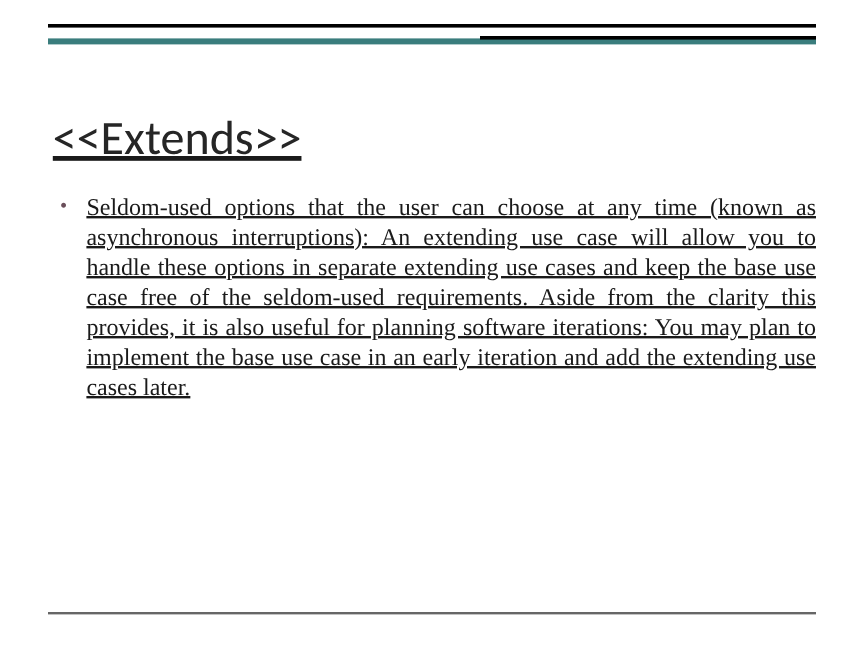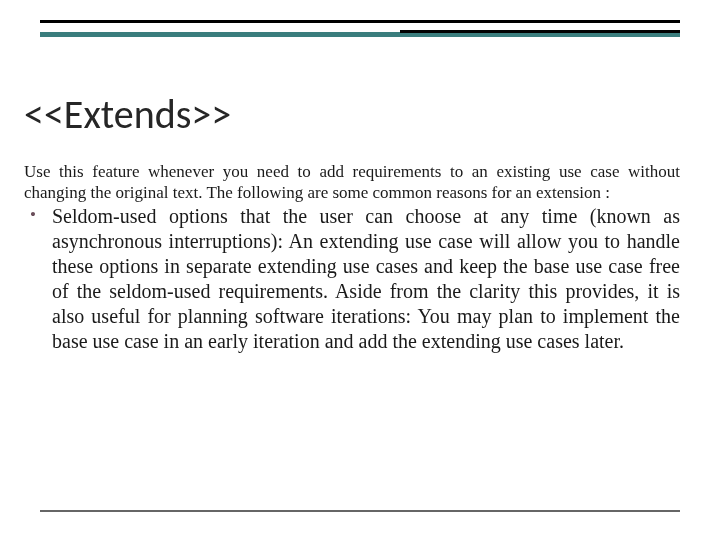--- a/index.html
+++ b/index.html
@@ -18,21 +18,21 @@
   .rule-top{top:20px;height:3px;background:#000}
   .rule-teal{
     top:32px;height:5px;background:#3a7d7d;
   }
   .rule-teal::before{
     content:"";position:absolute;right:0;top:-2px;
     width:280px;height:3px;background:#000;
   }
   .rule-bottom{top:510px;height:2px;background:#666}
   .content{
-    position:absolute;left:24px;right:40px;top:90px;
+    position:absolute;left:44px;right:40px;top:90px;text-decoration:underline;
   }
   h1{
     font-family:Calibri,Arial,sans-serif;
     font-weight:400;
     font-size:40px;
     color:#262626;
     margin:0 0 22px 0;
     letter-spacing:0px;
   }
   .intro{
@@ -61,19 +61,18 @@
   }
 </style>
 </head>
 <body>
 
 <div class="rule rule-top"></div>
 <div class="rule rule-teal"></div>
 
 <div class="content">
   <h1>&lt;&lt;Extends&gt;&gt;</h1>
-  <p class="intro">Use this feature whenever you need to add requirements to an existing use case without changing the original text. The following are some common reasons for an extension :</p>
   <ul>
     <li>Seldom-used options that the user can choose at any time (known as asynchronous interruptions): An extending use case will allow you to handle these options in separate extending use cases and keep the base use case free of the seldom-used requirements. Aside from the clarity this provides, it is also useful for planning software iterations: You may plan to implement the base use case in an early iteration and add the extending use cases later.</li>
   </ul>
 </div>
 
 <div class="rule rule-bottom"></div>
 
 </body></html>

